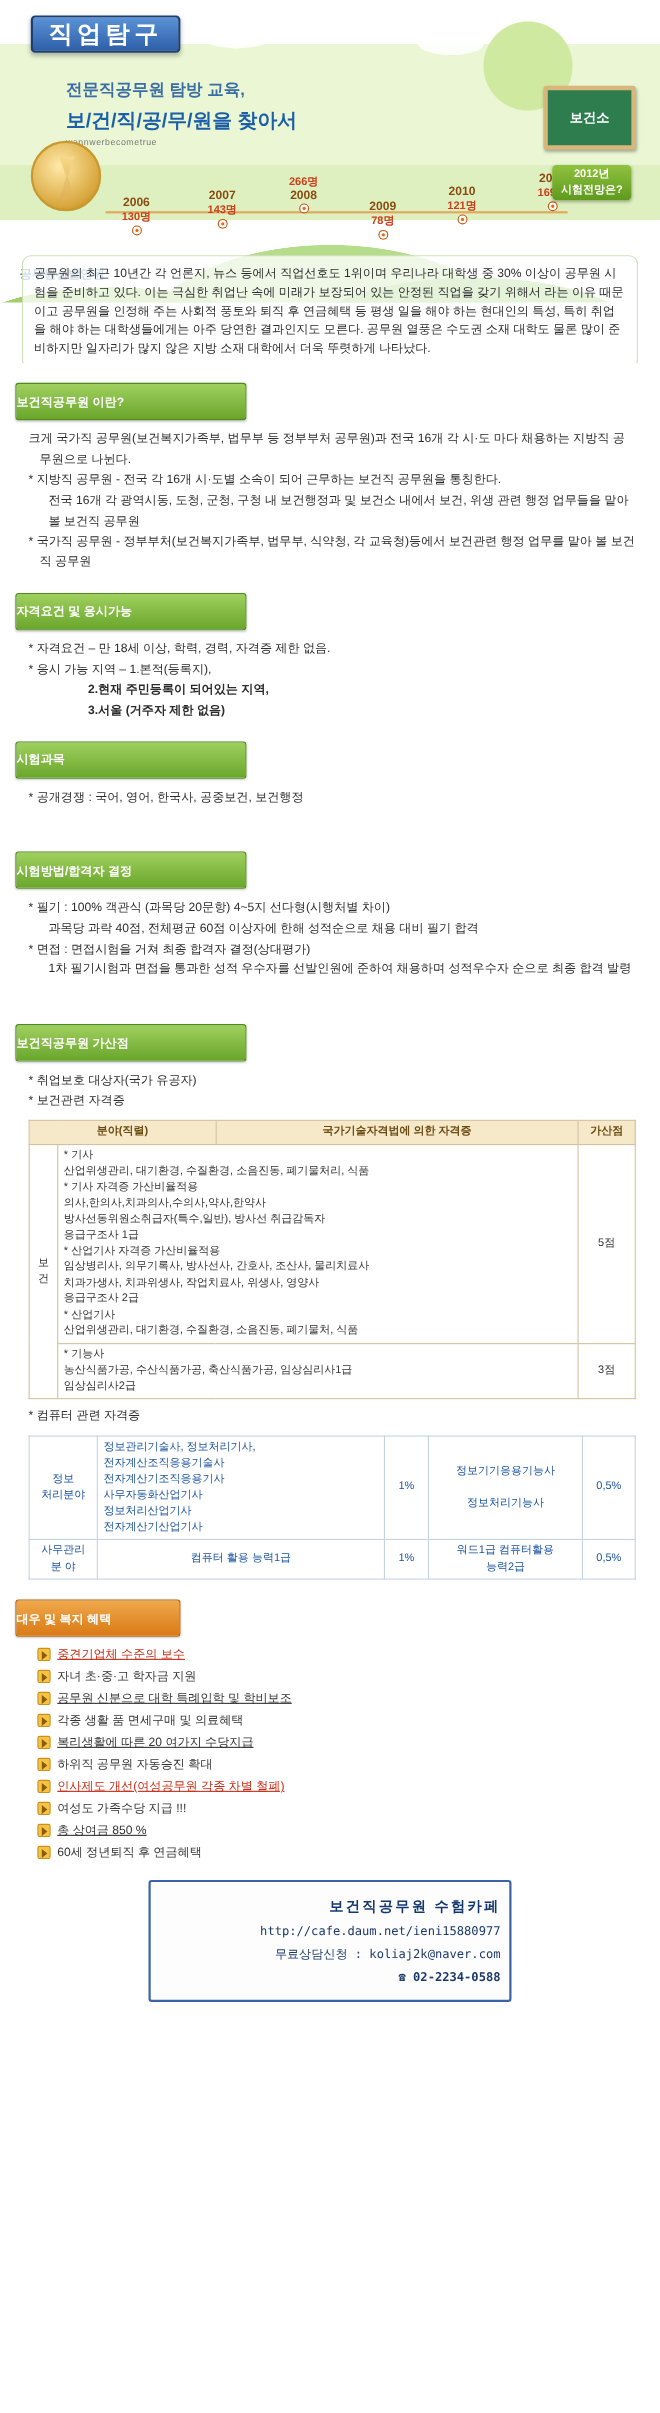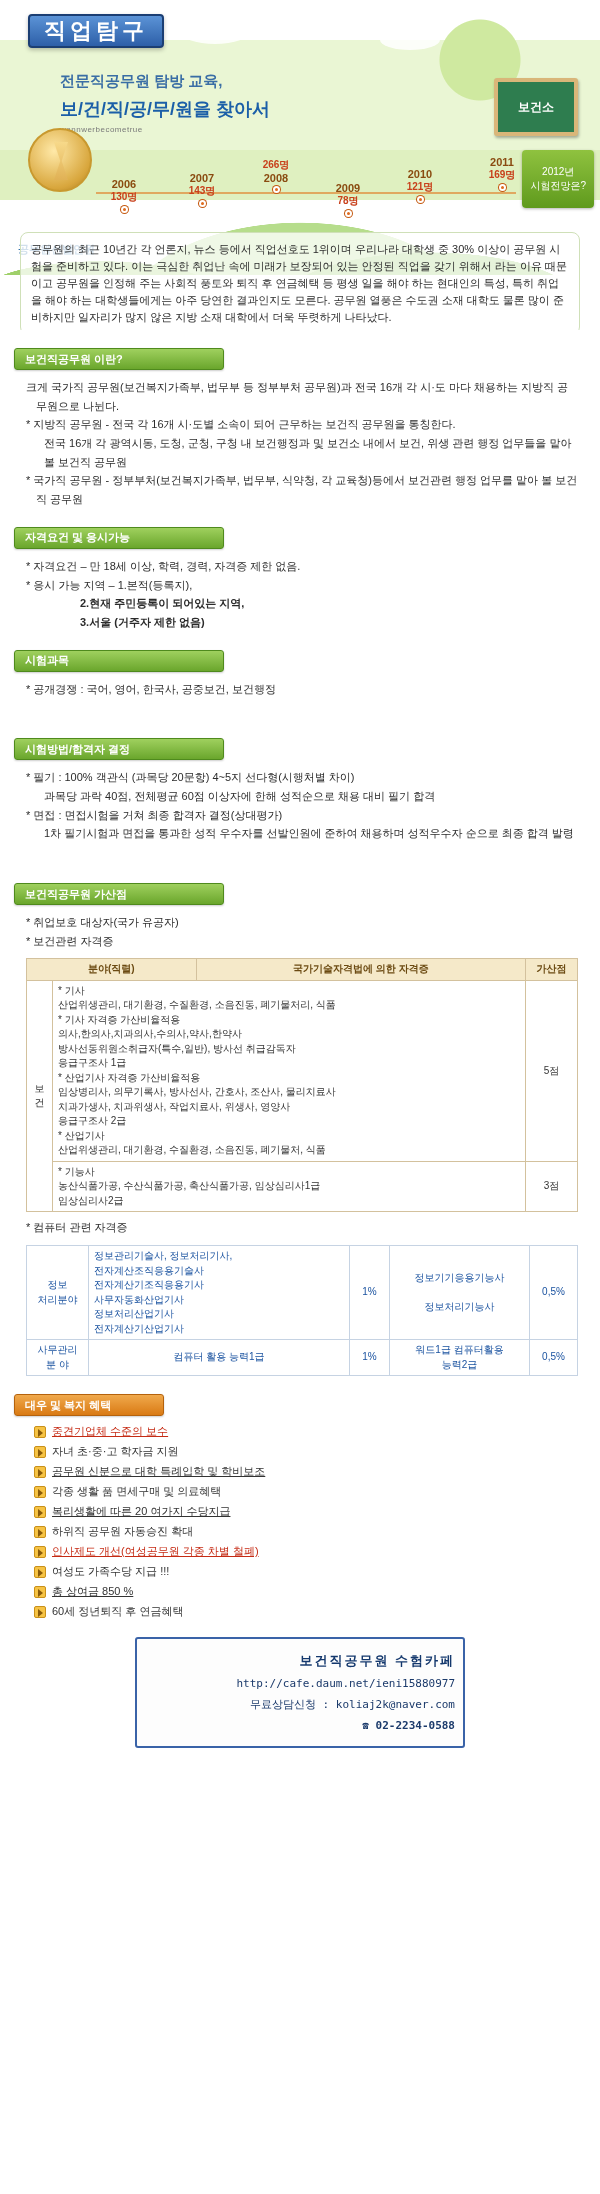--- a/index.html
+++ b/index.html
@@ -76,42 +76,42 @@
   }
   .tl-pt { position:absolute; text-align:center; }
   .tl-pt .yr { font-size:11px; font-weight:bold; color:#8a4b10; }
   .tl-pt .val { font-size:10px; font-weight:bold; color:#c8401b; }
   .tl-dot {
     width:7px; height:7px; border-radius:50%; background:#e06a1d;
     border:2px solid #fff; margin:2px auto 0;
     box-shadow:0 0 0 1px #c4580f;
   }
   .exam-bubble {
-    position:absolute; right:6px; top:150px;
+    position:absolute; right:26px; top:150px;
     background:linear-gradient(#8fc23f,#5f9a1d);
-    color:#fff; font-size:10px; font-weight:normal; text-align:center;
-    padding:15px 8px; border-radius:4px; line-height:1.4;
+    color:#fff; font-size:10px; font-weight:bold; text-align:center;
+    padding:2px 8px; border-radius:4px; line-height:1.4;
     box-shadow:0 1px 3px rgba(0,0,0,.3);
   }
 
   .hero-note {
     position:absolute; left:20px; top:232px; width:560px;
     background:rgba(255,255,255,.78);
     border:1px solid #cfe0b8; border-radius:8px;
     padding:8px 10px; font-size:11px; line-height:1.55; color:#2b2b2b;
   }
 
   
   .sec-head {
     margin:18px 0 8px 14px;
-    width:150px; height:22px;
+    width:150px; height:34px;
     background:linear-gradient(#9fd05e,#6aa62c);
     border:1px solid #4f8a1d; border-radius:3px;
     color:#fff; font-size:11px; font-weight:bold;
-    display:flex; align-items:center; padding-left:10px;
+    display:flex; align-items:center; 
     box-shadow:0 1px 2px rgba(0,0,0,.2);
   }
   .sec-head.wide { width:210px; }
   .sec-head.orange { background:linear-gradient(#f0a94c,#d97a14); border-color:#b5620c; }
 
   .body-block { margin:0 22px 4px 26px; font-size:11px; line-height:1.7; color:#2b2b2b; }
   .body-block .lv1 { text-indent:-10px; padding-left:10px; }
   .body-block .lv2 { padding-left:18px; }
   .body-block .lv3 { padding-left:54px;font-weight:bold; }
 

